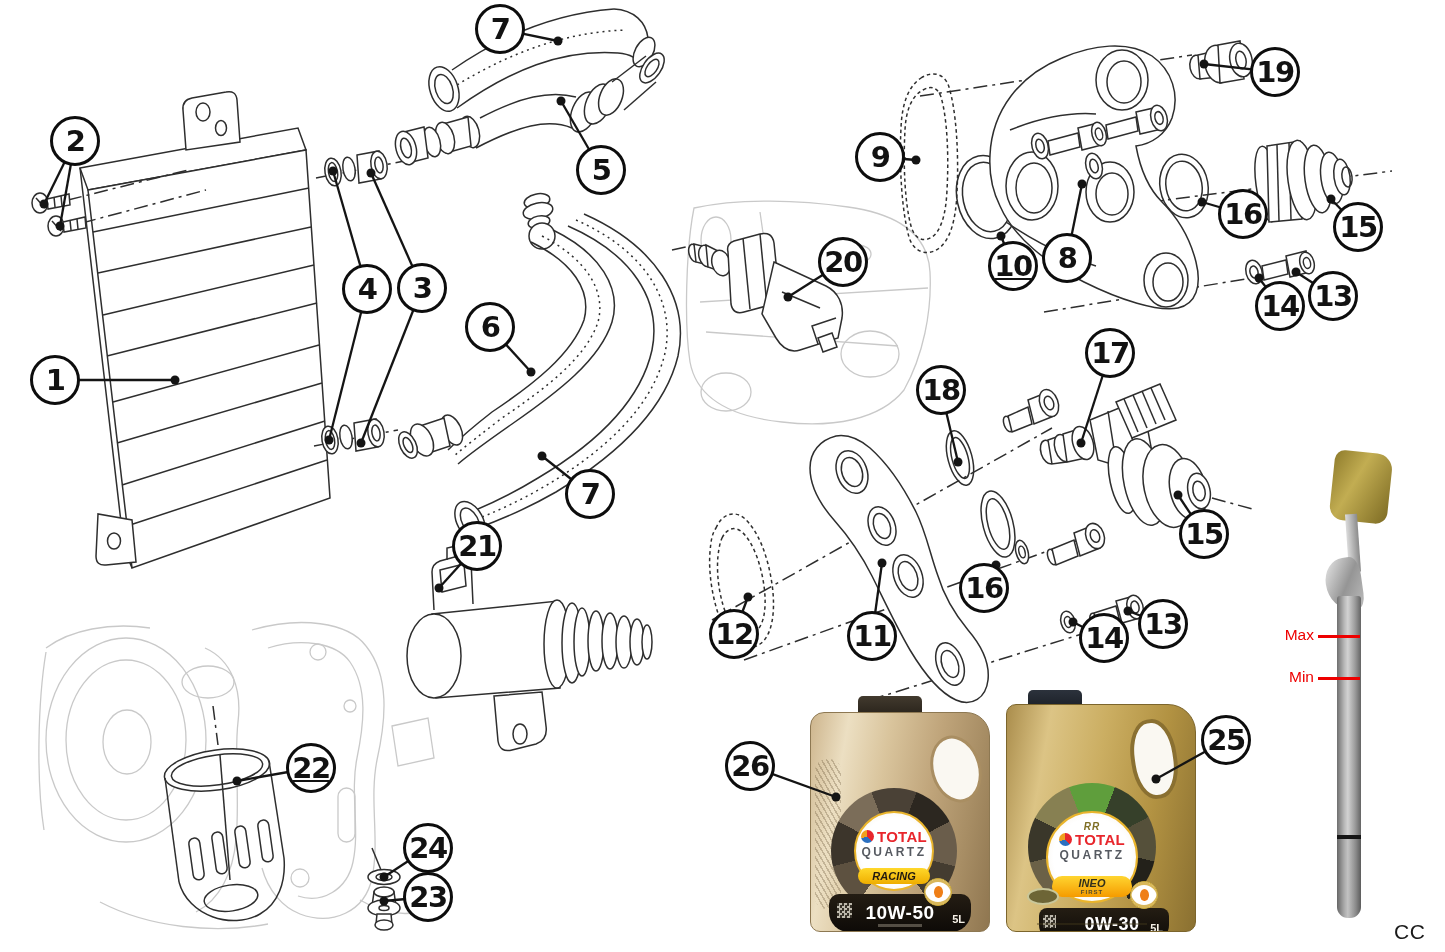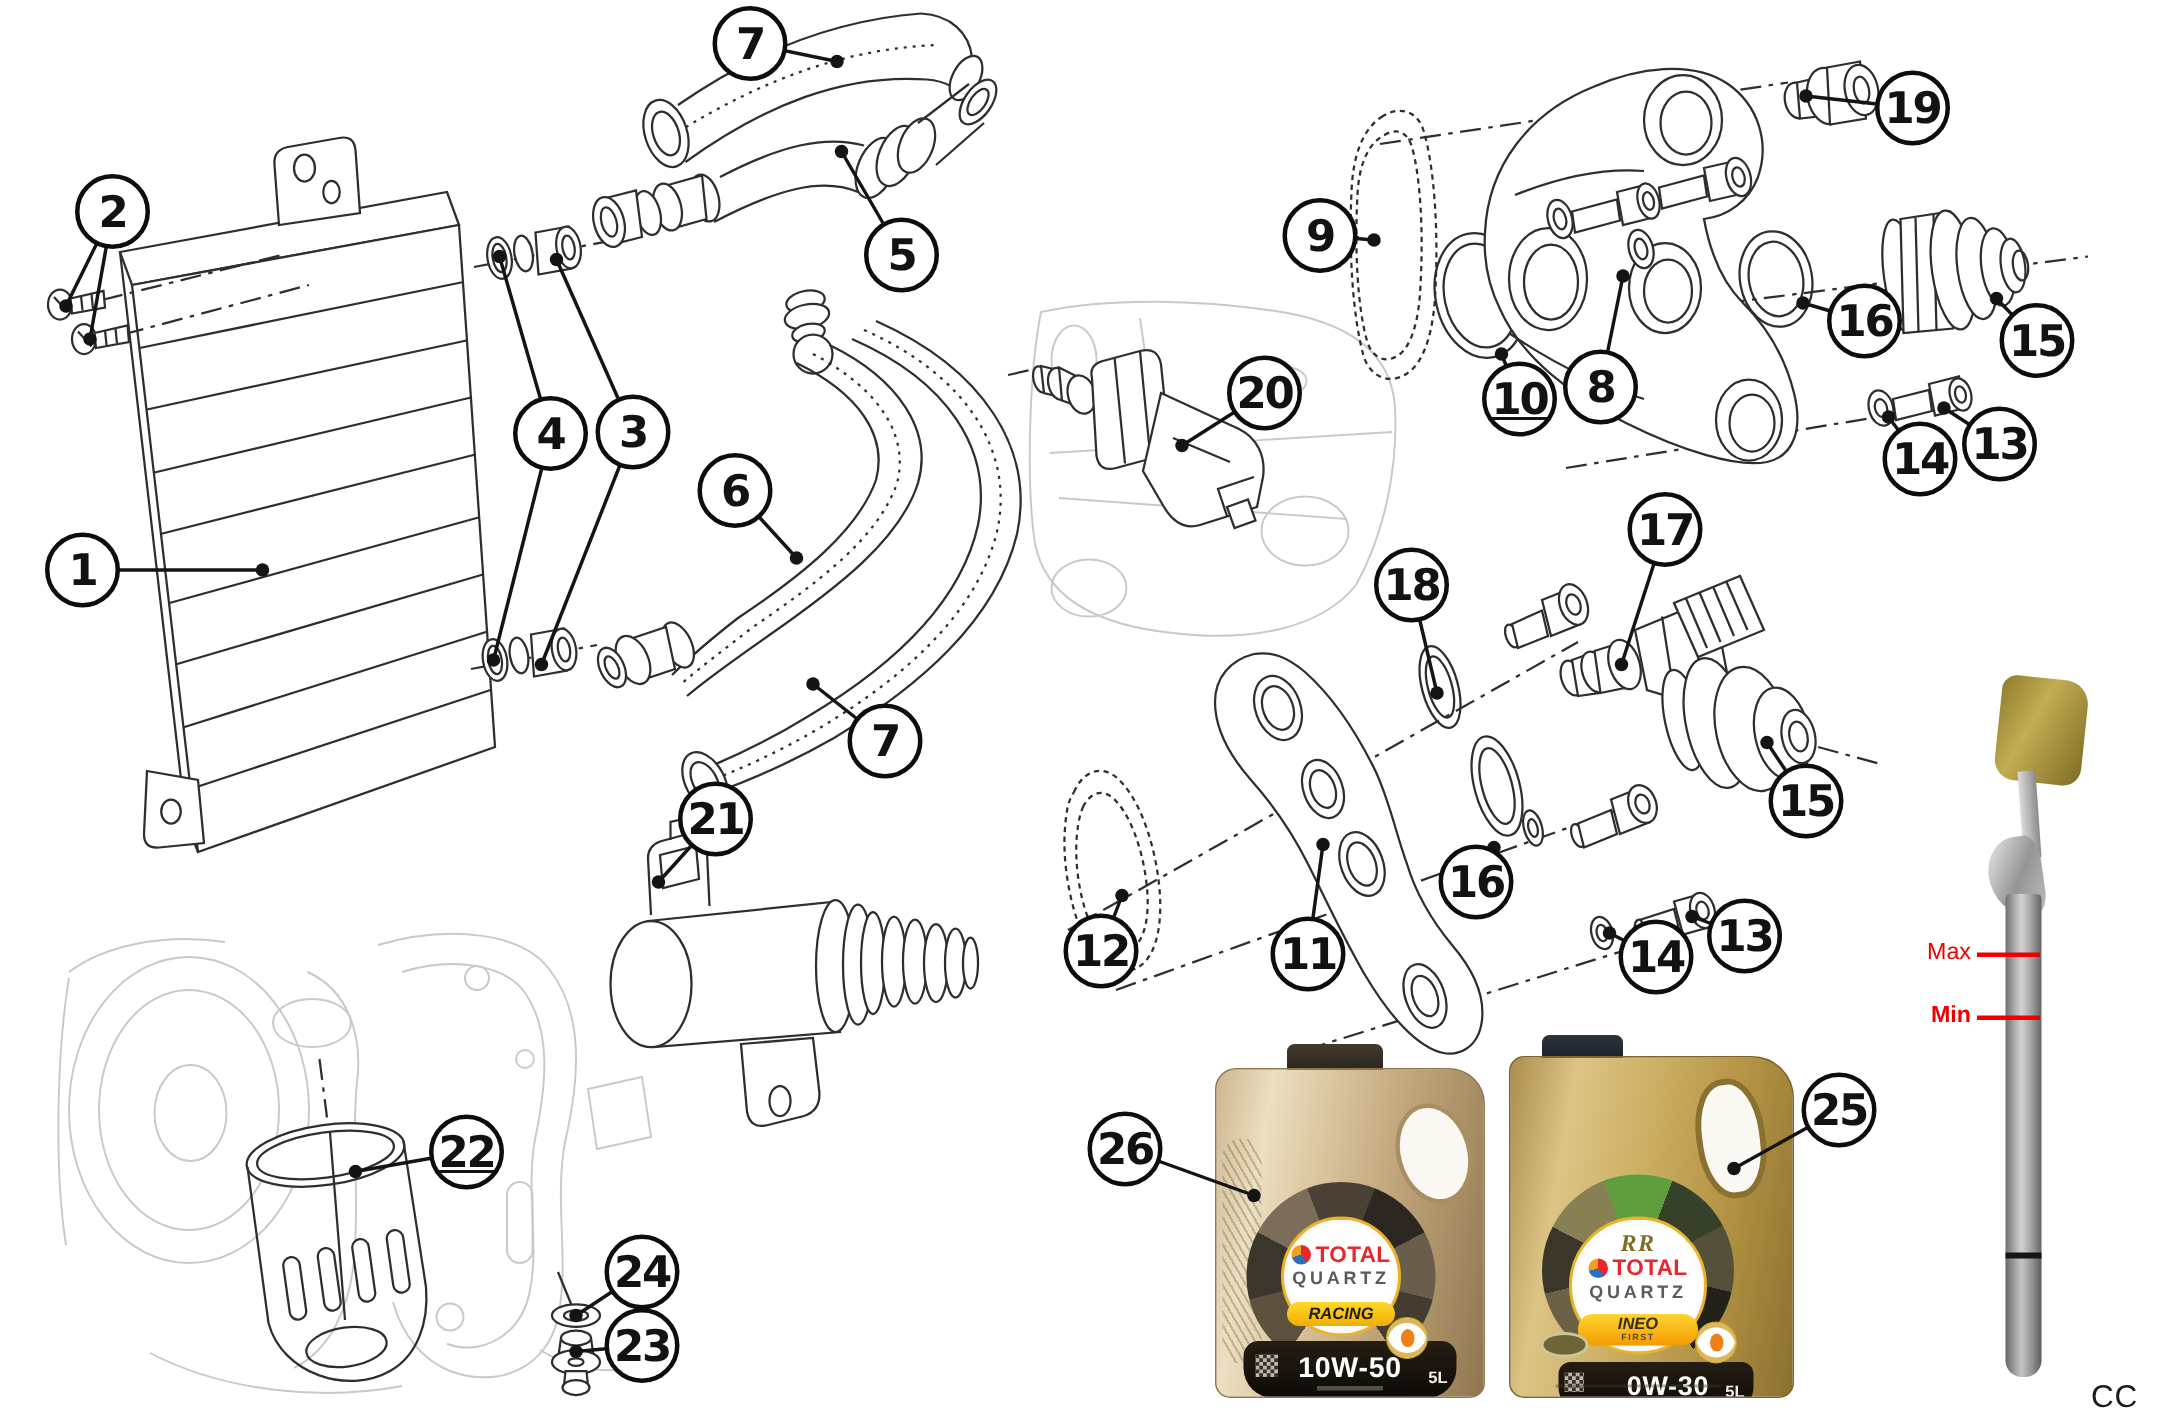--- a/index.html
+++ b/index.html
@@ -42,21 +42,21 @@
   .ineo .handle{left:124px;top:14px;width:46px;height:80px;border:4px solid #8a7031;border-radius:46%;transform:rotate(-8deg);}
   .fan{position:absolute;border-radius:50%;}
   .racing .fan{left:20px;top:75px;width:126px;height:126px;
     background:conic-gradient(from 215deg,#5d5140 0 41deg,#3c352b 41deg 83deg,#7b6d59 83deg 124deg,#4a4136 124deg 166deg,#2c2720 166deg 207deg,#6a5d4b 207deg 249deg,#443c30 249deg 290deg,rgba(0,0,0,0) 290deg 360deg);}
   .ineo .fan{left:21px;top:78px;width:128px;height:128px;
     background:conic-gradient(from 215deg,#6b6147 0 41deg,#3a372a 41deg 82deg,#878052 82deg 124deg,#5f9e3c 124deg 166deg,#36402a 166deg 207deg,#55503a 207deg 248deg,#23211a 248deg 290deg,rgba(0,0,0,0) 290deg 360deg);}
   .lcircle{position:absolute;background:radial-gradient(#ffffff 62%,#f2ede1);border:2px solid #e9b42c;
     border-radius:50%;display:flex;flex-direction:column;align-items:center;box-sizing:border-box;}
   .racing .lcircle{left:43px;top:98px;width:80px;height:80px;padding-top:16px;}
   .ineo .lcircle{left:39px;top:106px;width:92px;height:92px;padding-top:9px;}
-  .rr{font-style:italic;font-weight:800;font-size:16px;color:#7e6e24;letter-spacing:1px;line-height:1;font-family:Liberation Serif, serif;}
+  .rr{font-style:italic;font-weight:800;font-size:10px;color:#7e6e24;letter-spacing:1px;line-height:1;}
   .brandrow{display:flex;align-items:center;line-height:1;}
   .globe{width:13px;height:13px;border-radius:50%;margin-right:3px;
     background:conic-gradient(#e8262c 0 140deg,#2a6fc0 140deg 255deg,#f0a01e 255deg 360deg);}
   .brand{color:#e8262c;font-weight:800;font-size:15px;letter-spacing:.3px;}
   .range{color:#565a61;font-weight:800;font-size:12px;letter-spacing:2.5px;margin-top:1px;}
   .vband{position:absolute;display:flex;align-items:center;justify-content:center;
     background:linear-gradient(#ffd82a,#efae00);color:#201a10;}
   .racing .vband{bottom:5px;left:50%;transform:translateX(-50%);width:72px;height:16px;border-radius:8px;
     font-style:italic;font-weight:800;font-size:11px;}
   .ineo .vband{bottom:4px;left:50%;transform:translateX(-50%);width:80px;height:21px;border-radius:10px;
@@ -95,21 +95,21 @@
   .ds-blade{position:absolute;left:67px;top:148px;width:24px;height:322px;
     background:linear-gradient(90deg,#6f6f6f,#b7b7b7 30%,#d2d2d2 45%,#9c9c9c 75%,#646464);
     border-radius:3px 3px 11px 11px;}
   .ds-mark{position:absolute;left:0;top:239px;width:100%;height:3.5px;background:#161616;}
   .ds-lower{position:absolute;left:0;top:242px;bottom:0;width:100%;background:rgba(0,0,0,.07);border-radius:0 0 11px 11px;}
   .ds-line{position:absolute;left:48px;width:42px;height:3px;background:#ee0000;}
   .ds-line.max{top:187px;}
   .ds-line.min{top:229px;}
   .ds-label{position:absolute;width:38px;text-align:right;color:#ee0000;font-size:15.5px;font-weight:500;}
   .ds-label.max{left:6px;top:178px;text-align:right;}
-  .ds-label.min{left:6px;top:220px;font-weight:bold;}
+  .ds-label.min{left:6px;top:220px;}
   .credit{position:absolute;left:1394px;top:920px;font-size:21px;color:#1a1a1a;letter-spacing:.5px;z-index:12;}
 </style>
 </head>
 <body>
 
 <div id="stage">
 
 <svg id="art" width="1445" height="952" viewBox="0 0 1445 952">
 
   <g class="ghost">

